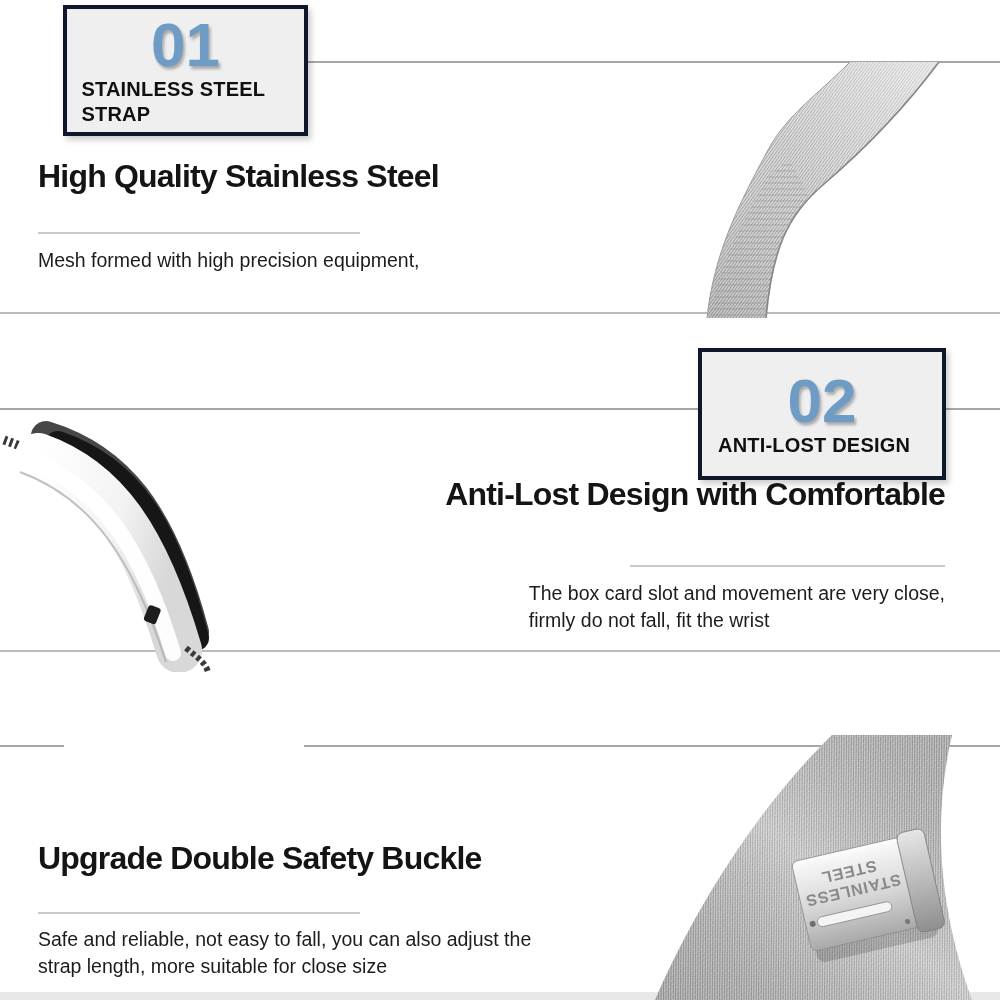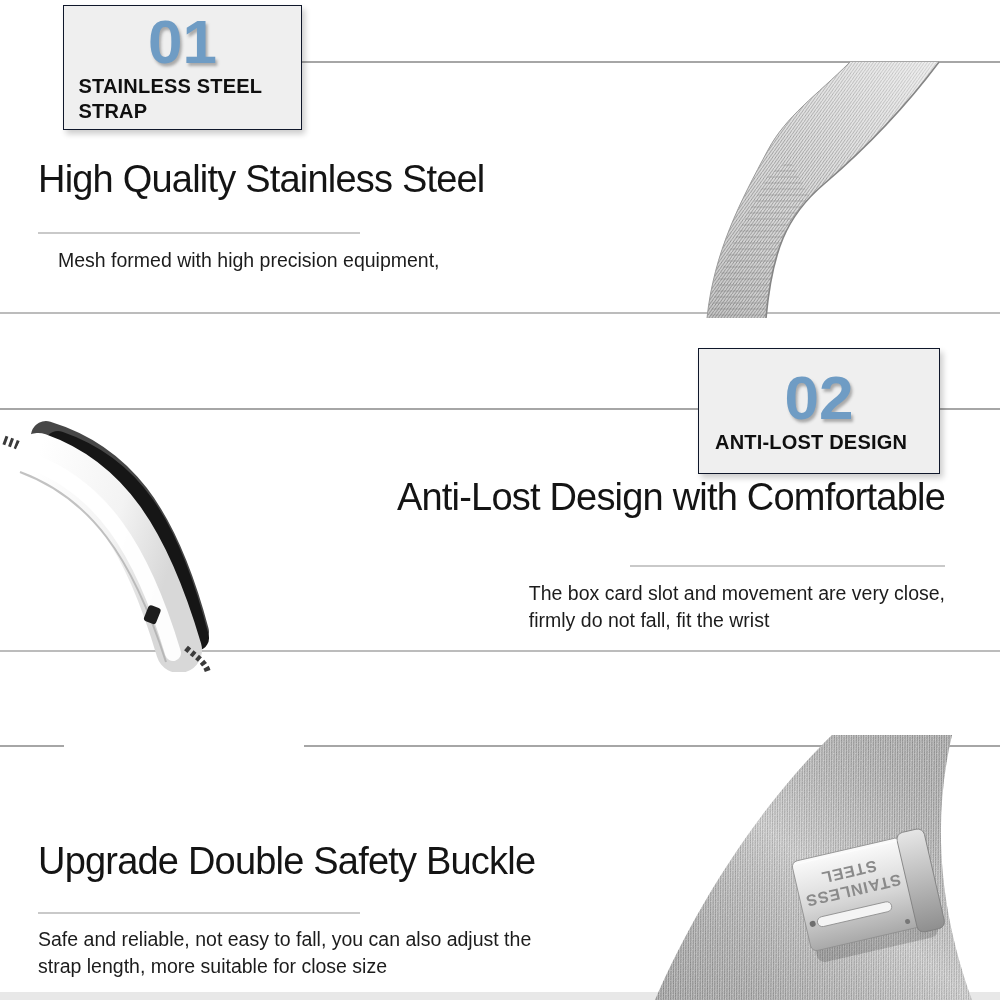--- a/index.html
+++ b/index.html
@@ -4,35 +4,35 @@
 <style>
   html,body{margin:0;padding:0;background:#fff;}
   #canvas{
     position:relative;width:1000px;height:1000px;background:#ffffff;overflow:hidden;
     font-family:"Liberation Sans", sans-serif;color:#161616;
   }
   .hline{position:absolute;height:2px;background:#a6a6a6;z-index:2;}
   .section-divider{position:absolute;left:0;width:1000px;height:2px;background:#bcbcbc;z-index:2;}
   .small-divider{position:absolute;height:2px;background:#c9c9c9;z-index:3;}
   .badge{
-    position:absolute;background:#efefef;border:1px solid #0f172a;
+    position:absolute;background:#efefef;border:4px solid #0f172a;
     box-shadow:3px 4px 6px rgba(0,0,0,0.20);
     display:flex;flex-direction:column;align-items:center;justify-content:center;
     z-index:4;
   }
   .badge-number{
     font-size:62px;font-weight:700;line-height:60px;color:#6f9cc4;
     text-shadow:2px 3px 3px rgba(40,40,40,0.35);
   }
   .badge-label{
     font-size:20px;font-weight:700;color:#101010;text-align:left;
     line-height:25px;letter-spacing:0.2px;width:208px;margin-top:2px;
   }
   .heading{
-    position:absolute;font-size:38px;font-weight:400;letter-spacing:-0.8px;
+    position:absolute;font-size:32px;font-weight:700;letter-spacing:-0.8px;
     color:#141414;white-space:nowrap;z-index:4;
   }
   .body-text{
     position:absolute;font-size:19.5px;line-height:27px;color:#1c1c1c;z-index:4;
   }
   .body-text.right{text-align:left;}
   .product{position:absolute;z-index:3;}
   .bottom-strip{position:absolute;left:0;top:992px;width:1000px;height:8px;background:#e8e8e8;z-index:1;}
 </style>
 </head>
@@ -42,21 +42,21 @@
 
   <div class="hline" style="top:61px;left:300px;width:700px;"></div>
 
   <div class="badge" style="left:63px;top:5px;width:237px;height:123px;">
     <div class="badge-number">01</div>
     <div class="badge-label">STAINLESS STEEL STRAP</div>
   </div>
 
   <div class="heading" style="left:38px;top:158px;">High Quality Stainless Steel</div>
   <div class="small-divider" style="left:38px;top:232px;width:322px;"></div>
-  <div class="body-text" style="left:38px;top:247px;margin-left:20px;">
+  <div class="body-text" style="left:38px;top:247px;">
     <div>Mesh formed with high precision equipment,</div>
   </div>
 
   <svg class="product" style="left:600px;top:0px;" width="400" height="318" viewBox="0 0 400 318">
     <defs>
       <pattern id="mesh1" width="6" height="4.2" patternUnits="userSpaceOnUse">
         <rect width="6" height="4.2" fill="#d9d9d9"></rect>
         <path d="M0 4.2 L3 0 M3 4.2 L6 0" stroke="#8e8e8e" stroke-width="0.8" fill="none"></path>
       </pattern>
       <pattern id="ribs" width="6" height="6" patternUnits="userSpaceOnUse">

